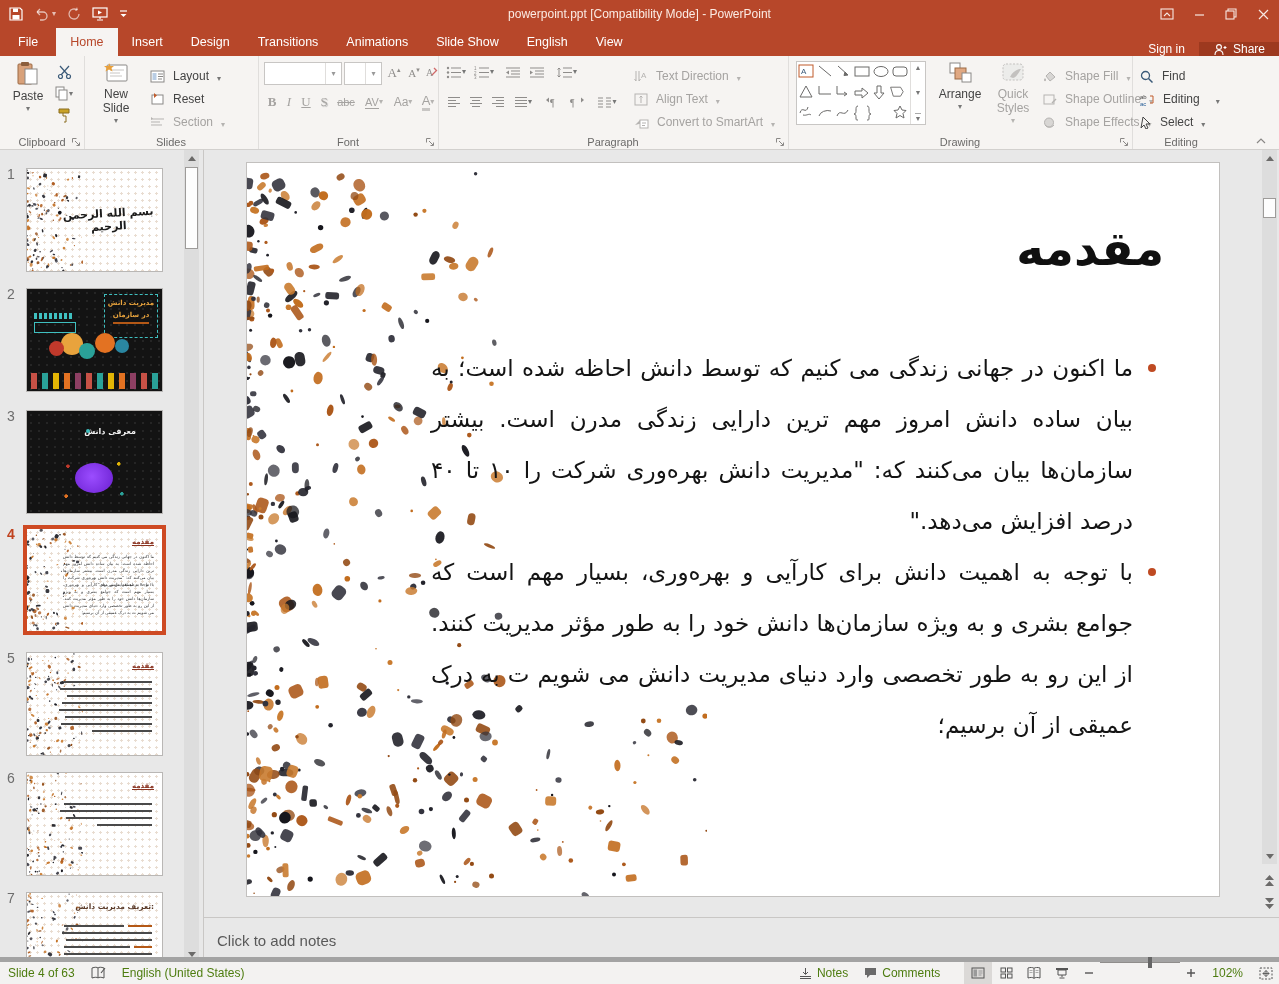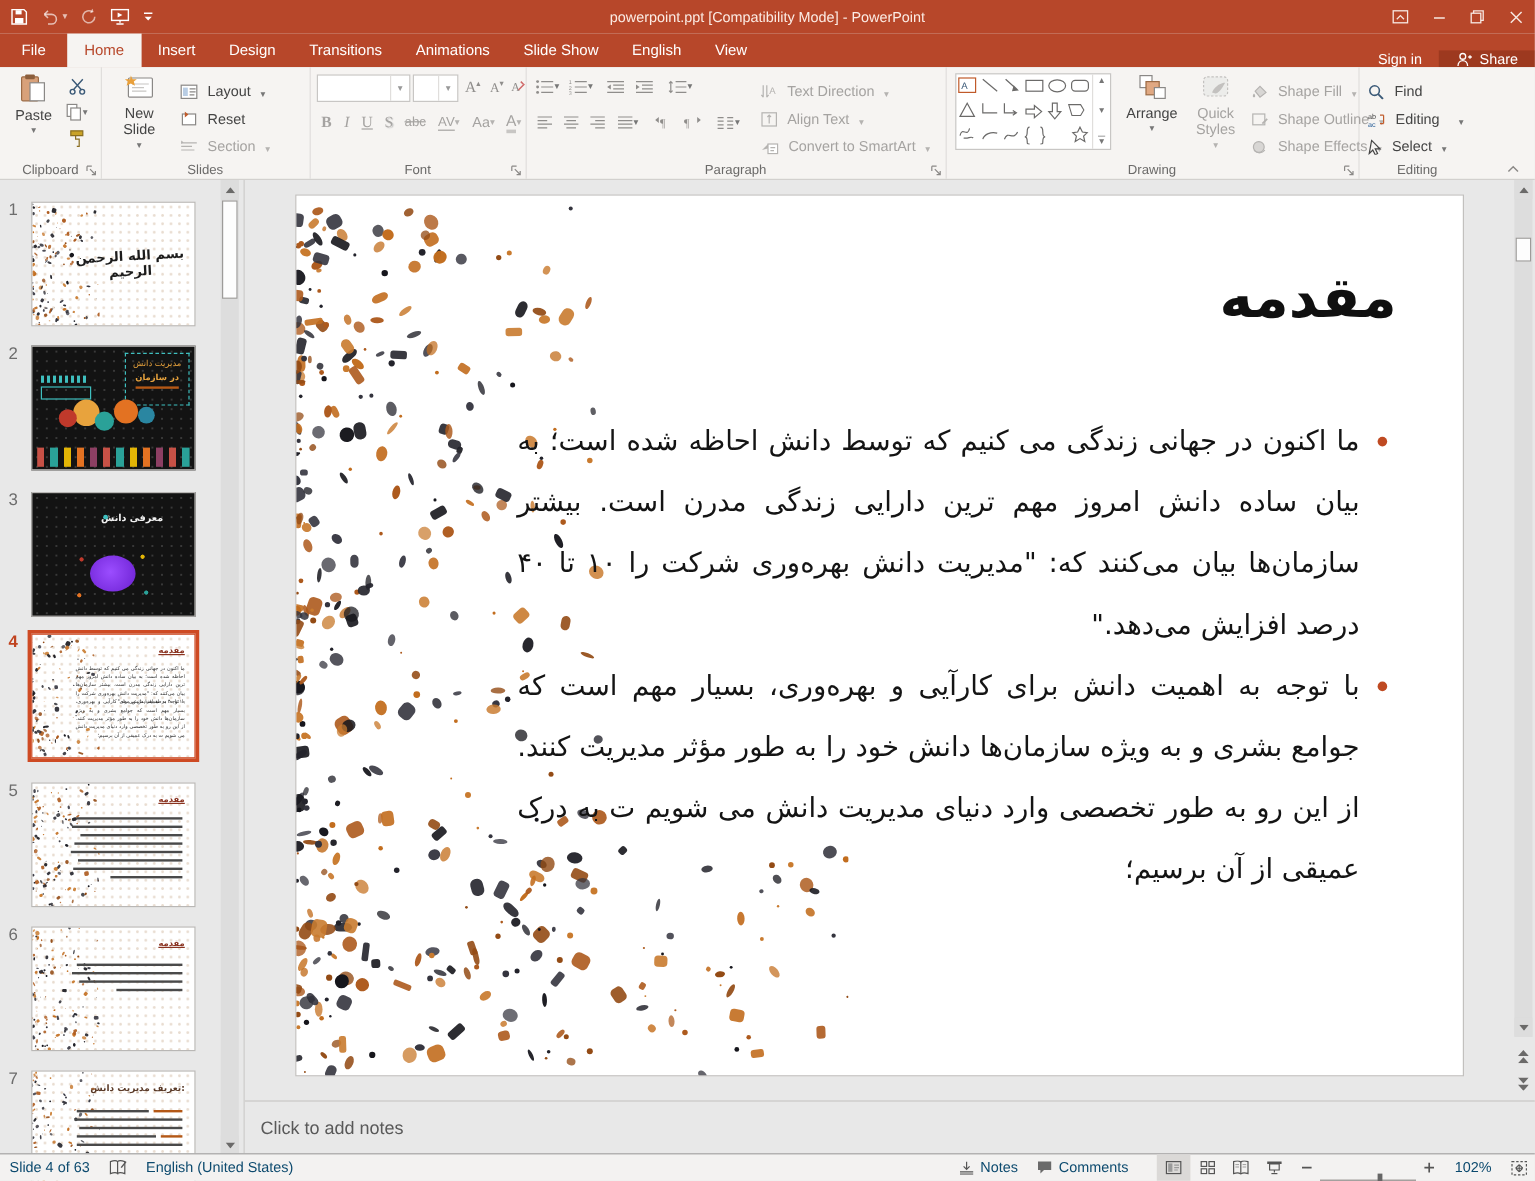--- a/index.html
+++ b/index.html
@@ -53,21 +53,21 @@
   .scrollthumb{background:#fdfdfd;border:1px solid #9d9b99}
   
   .editor{position:absolute;left:204px;top:150px;right:0;height:767px;background:#e8e8e8}
   .slide{position:absolute;left:42px;top:12px;width:972px;height:733px;background:#fff;border:1px solid #c2c0be}
   .slidetitle{position:absolute;top:58px;right:55px;font-size:47px;font-weight:bold;color:#101010}
   .bullets{position:absolute;top:180px;right:56px;width:732px;direction:rtl;text-align:justify;font-size:23px;line-height:51px;color:#141414}
   .bullet{position:relative;padding-right:30px}
   .bullet::before{content:"";position:absolute;right:7px;top:21px;width:8px;height:8px;border-radius:50%;background:#BF4A22}
   .notes{position:absolute;left:204px;right:0;bottom:22px;height:44px;background:#e8e8e8;border-top:1px solid #c9c7c5;display:flex;align-items:center;padding-left:13px;color:#595959;font-size:15px}
   
-  .statusbar{position:absolute;left:0;right:0;bottom:0;height:22px;background:#f3f2f1;border-top:1px solid #a3a3a3;display:flex;align-items:flex-end;font-size:12px;color:#0c4a6e}
+  .statusbar{position:absolute;left:0;right:0;bottom:0;height:22px;background:#f3f2f1;border-top:5px solid #a3a3a3;display:flex;align-items:flex-start;font-size:12px;color:#4d7c0f}
   .sbitem{display:flex;align-items:center;gap:5px;padding:0 8px;height:100%}
   .vbtn{width:28px;height:100%;display:flex;align-items:center;justify-content:center}
   .vbtn.on{background:#dbd9d7}
   .zoomtrack{width:80px;height:1px;background:#8f8d8b;position:relative;margin:0 6px}
   .zoomthumb{position:absolute;left:48px;top:-5px;width:4px;height:11px;background:#666}
   .crowd{position:absolute;left:4px;right:4px;bottom:2px;height:16px;
     background:
       repeating-linear-gradient(90deg,#c75146 0 6px,transparent 6px 11px,#2aa198 11px 17px,transparent 17px 22px,#e3b505 22px 28px,transparent 28px 33px,#e37222 33px 39px,transparent 39px 44px,#8d3f63 44px 50px,transparent 50px 55px);
   }
 </style>
@@ -692,21 +692,21 @@
         <ellipse cx="4.2" cy="95.9" rx="1.5" ry="1.9" fill="#c26d1e" transform="rotate(19 4.2 95.9)" opacity="0.74"></ellipse>
         <ellipse cx="11.3" cy="87.7" rx="1.5" ry="0.7" fill="#34343e" transform="rotate(6 11.3 87.7)" opacity="0.75"></ellipse>
         <ellipse cx="45.8" cy="49.7" rx="1.3" ry="1.4" fill="#34343e" transform="rotate(122 45.8 49.7)" opacity="0.96"></ellipse>
       </svg>
     <div class="fa" style="position:absolute;top:38px;left:30px;right:2px;text-align:center;font-size:11px;font-weight:bold;color:#1c1c1c;transform:rotate(-3deg)">بسم الله الرحمن الرحیم</div>
   </div>
 
   <span class="thumbnum" style="top:136px">2</span>
   <div class="thumb darkdot" style="top:138px">
     <div style="position:absolute;right:4px;top:5px;width:52px;height:42px;border:1px dashed #3fbfbf;text-align:center">
-      <div class="fa" style="font-size:7px;font-weight:normal;color:#e8a33d;margin-top:4px">مدیریت دانش</div>
+      <div class="fa" style="font-size:7px;font-weight:bold;color:#e8a33d;margin-top:4px">مدیریت دانش</div>
       <div class="fa" style="font-size:7px;font-weight:bold;color:#e8a33d;margin-top:4px">در سازمان</div>
       <div style="height:2px;background:#b45816;margin:3px 8px 0"></div>
     </div>
     <div style="position:absolute;left:7px;top:24px;width:40px;height:6px;background:repeating-linear-gradient(90deg,#3fbfbf 0 3px,#141414 3px 5px)"></div>
     <div style="position:absolute;left:7px;top:33px;width:40px;height:9px;border:1px solid #3fbfbf"></div>
     <div style="position:absolute;left:34px;top:44px;width:22px;height:22px;border-radius:50%;background:#e8a33d"></div>
     <div style="position:absolute;left:22px;top:52px;width:15px;height:15px;border-radius:50%;background:#c0392b"></div>
     <div style="position:absolute;left:52px;top:54px;width:16px;height:16px;border-radius:50%;background:#2aa198"></div>
     <div style="position:absolute;left:68px;top:44px;width:20px;height:20px;border-radius:50%;background:#e37222"></div>
     <div style="position:absolute;left:88px;top:50px;width:14px;height:14px;border-radius:50%;background:#2a86a1"></div>

